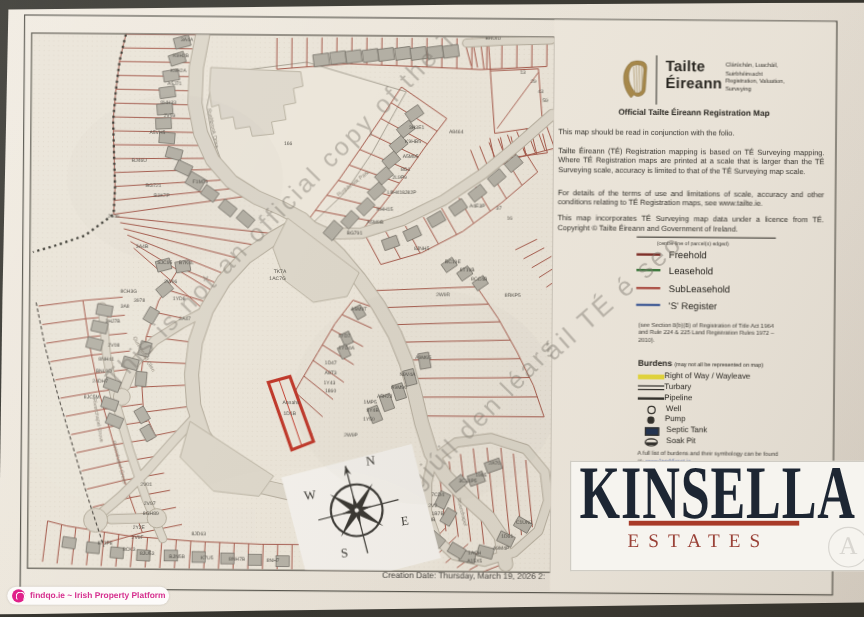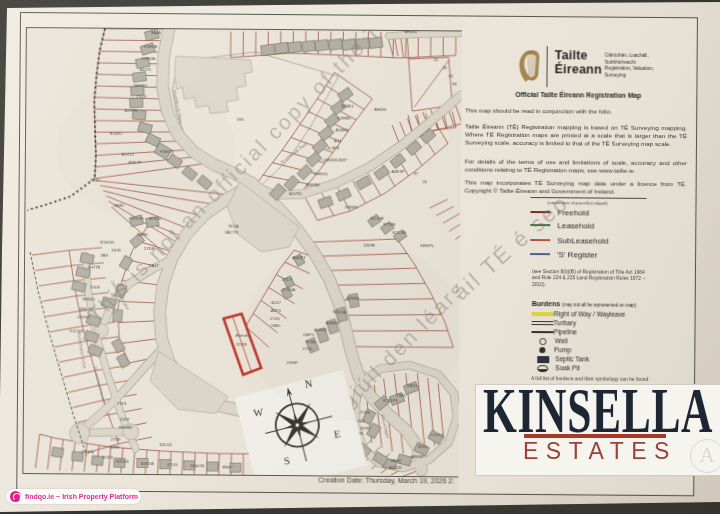--- a/index.html
+++ b/index.html
@@ -649,21 +649,21 @@
 
   <div class="cdate">Creation Date: Thursday, March 19, 2026 2:</div>
 </div>
 
 <div class="kinsella">
 
 <div style="position:absolute;left:7px;top:-5px;font-family:'Liberation Serif',serif;font-weight:bold;font-size:63px;line-height:63px;letter-spacing:1px;color:#1d2633;transform:scaleX(0.69);transform-origin:0 0;white-space:nowrap">KINSELLA</div>
 
 <div style="position:absolute;left:48px;top:49px;width:142px;height:3.5px;background:#a83a28"></div>
 
-<div style="position:absolute;left:47px;top:55px;font-family:Liberation Sans, sans-serif;font-size:23px;line-height:23px;letter-spacing:7.5px;color:#9a4238;white-space:nowrap">ESTATES</div>
+<div style="position:absolute;left:47px;top:55px;font-family:Liberation Serif, serif;font-size:16px;line-height:23px;letter-spacing:7.5px;color:#9a4238;white-space:nowrap">ESTATES</div>
 
 <div style="position:absolute;right:9px;top:54px;width:32px;height:32px;border:1px solid rgba(150,145,138,0.3);border-radius:50%;color:rgba(150,145,138,0.3);text-align:center;font-size:21px;line-height:30px;font-family:'Liberation Serif',serif">A</div>
 
 </div>
 
 <div class="findqo">
 
 <div style="position:absolute;left:4px;top:2px;width:11px;height:11px;border-radius:50%;background:#e0218a"></div>
 <div style="position:absolute;left:6.5px;top:3.5px;width:6px;height:6px;border:1.4px solid #fff;border-radius:50%;border-bottom-color:transparent"></div>
 

